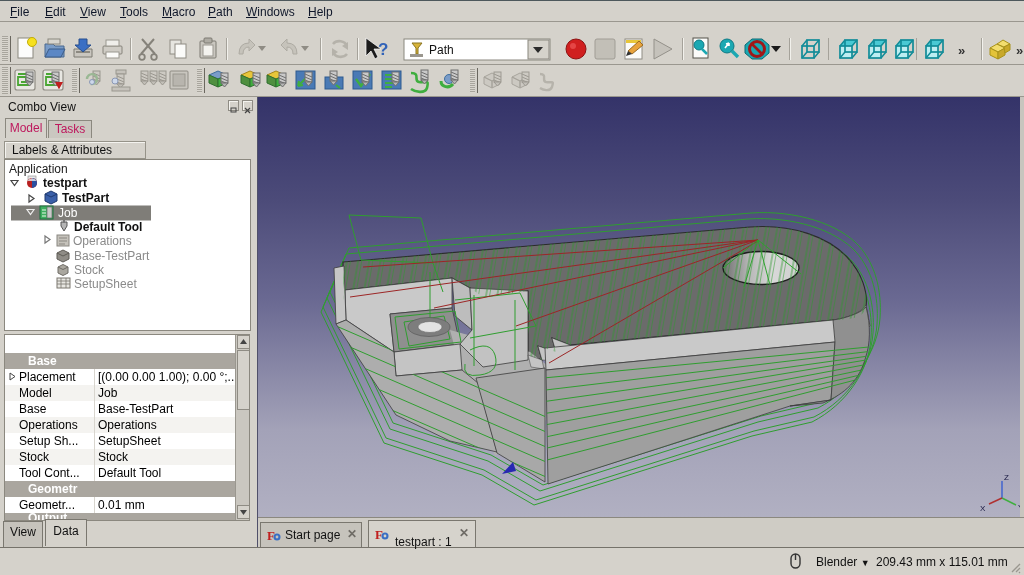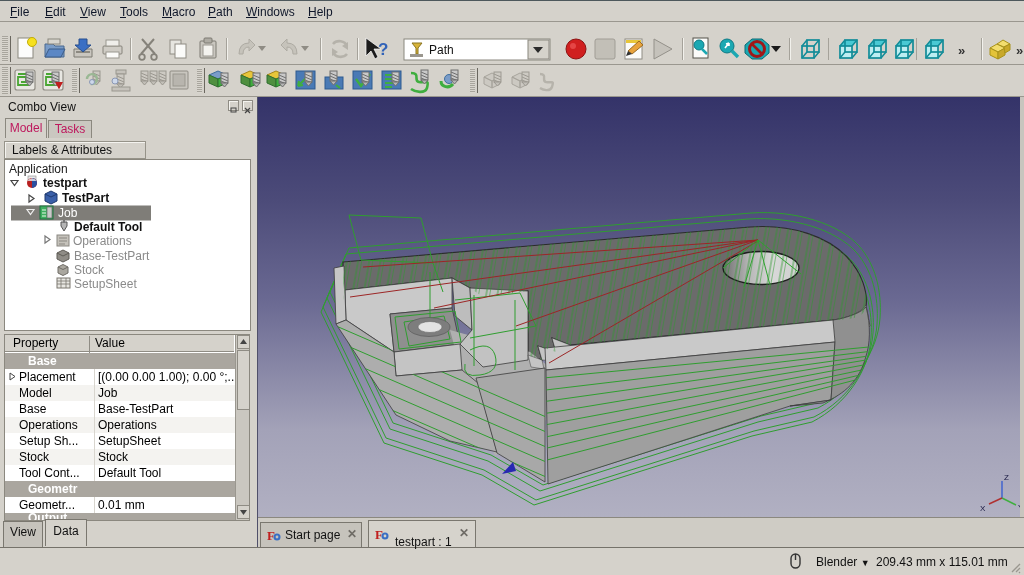--- a/index.html
+++ b/index.html
@@ -310,24 +310,20 @@
     <polygon points="53,107 58,104.5 63,107 63,113 58,115.5 53,113" fill="#aaa79f" stroke="#6f6c66"></polygon>
     <polyline points="53,107 58,109.5 63,107 M58,109.5 58,115.5" fill="none" stroke="#6f6c66"></polyline>
     <text x="69" y="114" font-size="12" fill="#8a8a8a">Stock</text>
 
     <rect x="52" y="118" width="13" height="10" fill="#e8e7e2" stroke="#7a776f"></rect>
     <path d="M52,121 h13 M52,124 h13 M56,118 v10 M61,118 v10" stroke="#7a776f" stroke-width="0.8"></path>
     <text x="69" y="128" font-size="12" fill="#8a8a8a">SetupSheet</text>
    </svg>
   </div>
   <div id="ptable">
-   <div style="position:absolute;left:0;top:0;width:229px;height:17px;background:#d5d2cb;border-bottom:1px solid #8f8c84">
-     <span style="position:absolute;left:8px;top:1px">Property</span>
-     <span style="position:absolute;left:84px;top:1px;border-left:1px solid #8f8c84;padding-left:5px;height:17px">Value</span>
-   </div>
    <div class="prow pgroup" style="top:18px">
         <span style="position:absolute;left:23px">Base</span>
       </div>
    <div class="prow" style="top:34px">
         <svg width="10" height="10" style="position:absolute;left:3px;top:3px">
           <polygon points="2,1 7,4.5 2,8" fill="none" stroke="#444"></polygon>
         </svg>
         <span class="pname">Placement</span>
         <span class="pval">[(0.00 0.00 1.00); 0.00 °;...</span>
       </div>

